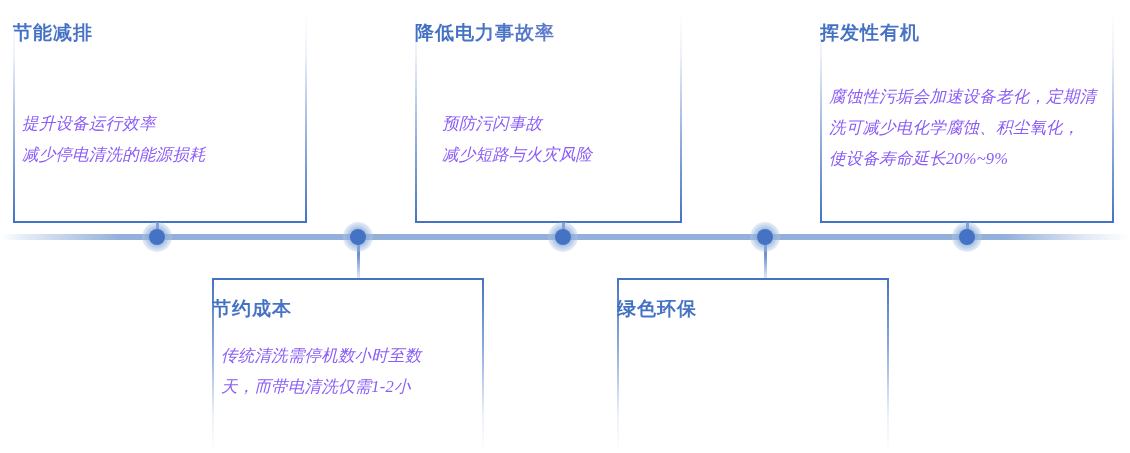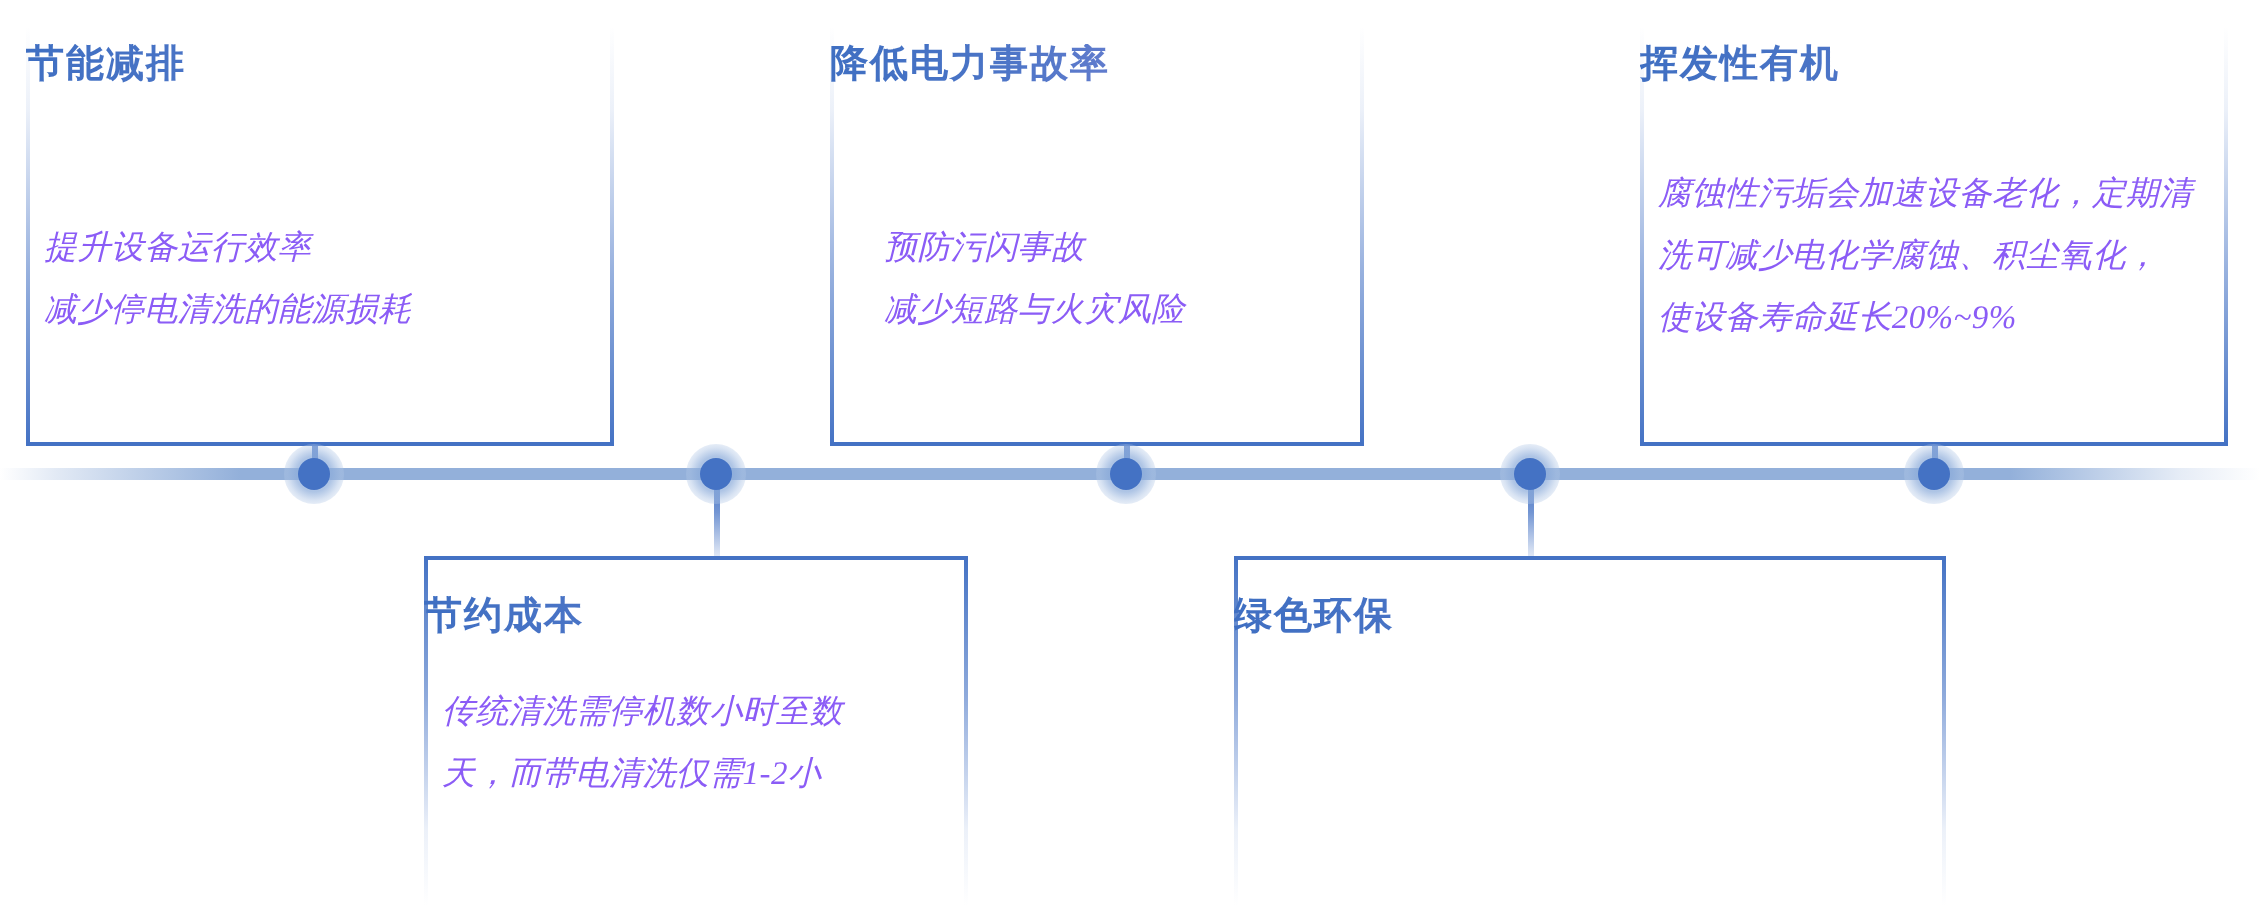--- a/index.html
+++ b/index.html
@@ -121,21 +121,21 @@
     padding:0 9px;
     letter-spacing:.2px;
     font-style:italic;
   }
 
   
   #card1{left:13px;  top:13px; width:294px; height:210px;}
   #card2{left:415px; top:13px; width:267px; height:210px;}
   #card3{left:820px; top:13px; width:294px; height:210px;}
   #card4{left:212px; top:278px;width:272px; height:175px;}
-  #card5{left:617px; top:278px;width:356px; height:175px;border-radius:16px;}
+  #card5{left:617px; top:278px;width:272px; height:175px;border-radius:16px;}
 
   #card1 .card-title,#card2 .card-title,#card3 .card-title{position:absolute;top:9px;left:0;right:0;}
   #card1 .card-body {position:absolute;top:95px;left:0;right:0;}
   #card2 .card-body {position:absolute;top:95px;left:18px;right:0;}
   #card3 .card-body {position:absolute;top:68px;left:0;right:0;}
   #card4 .card-title,#card5 .card-title{position:absolute;top:20px;left:0;right:0;}
   #card4 .card-body,#card5 .card-body{position:absolute;top:62px;left:0;right:0;}
 </style>
 </head>
 <body>

